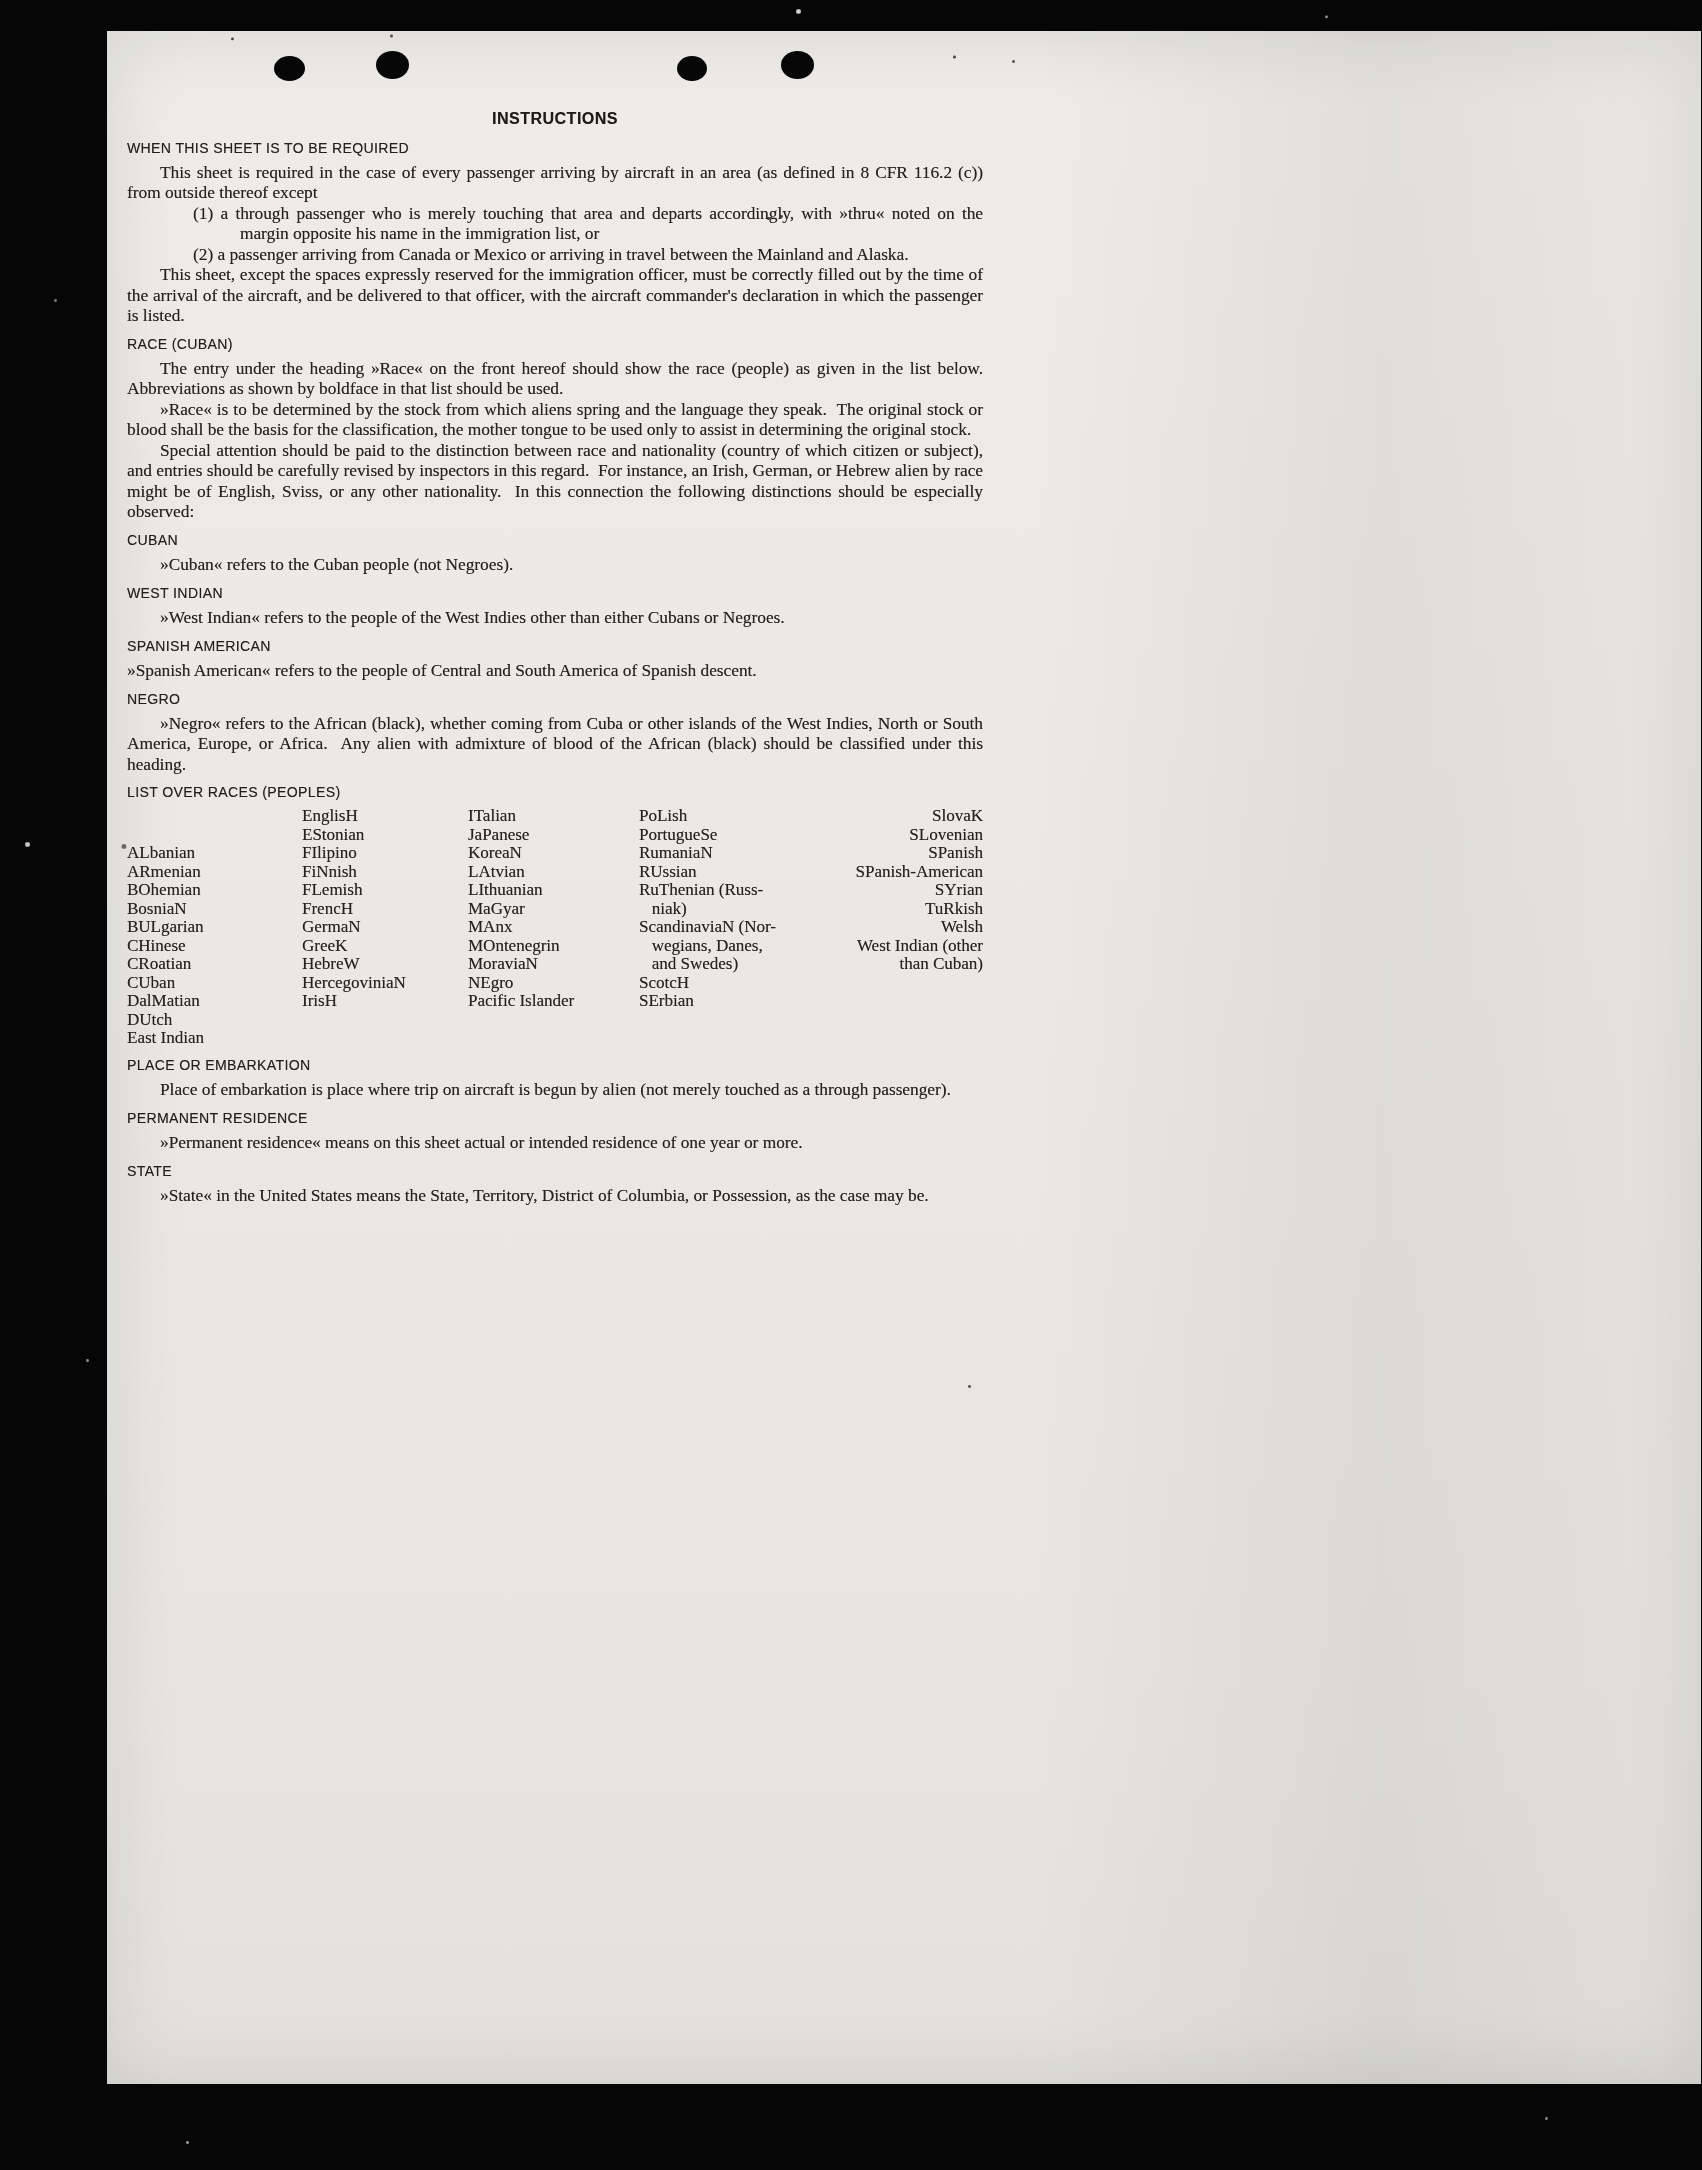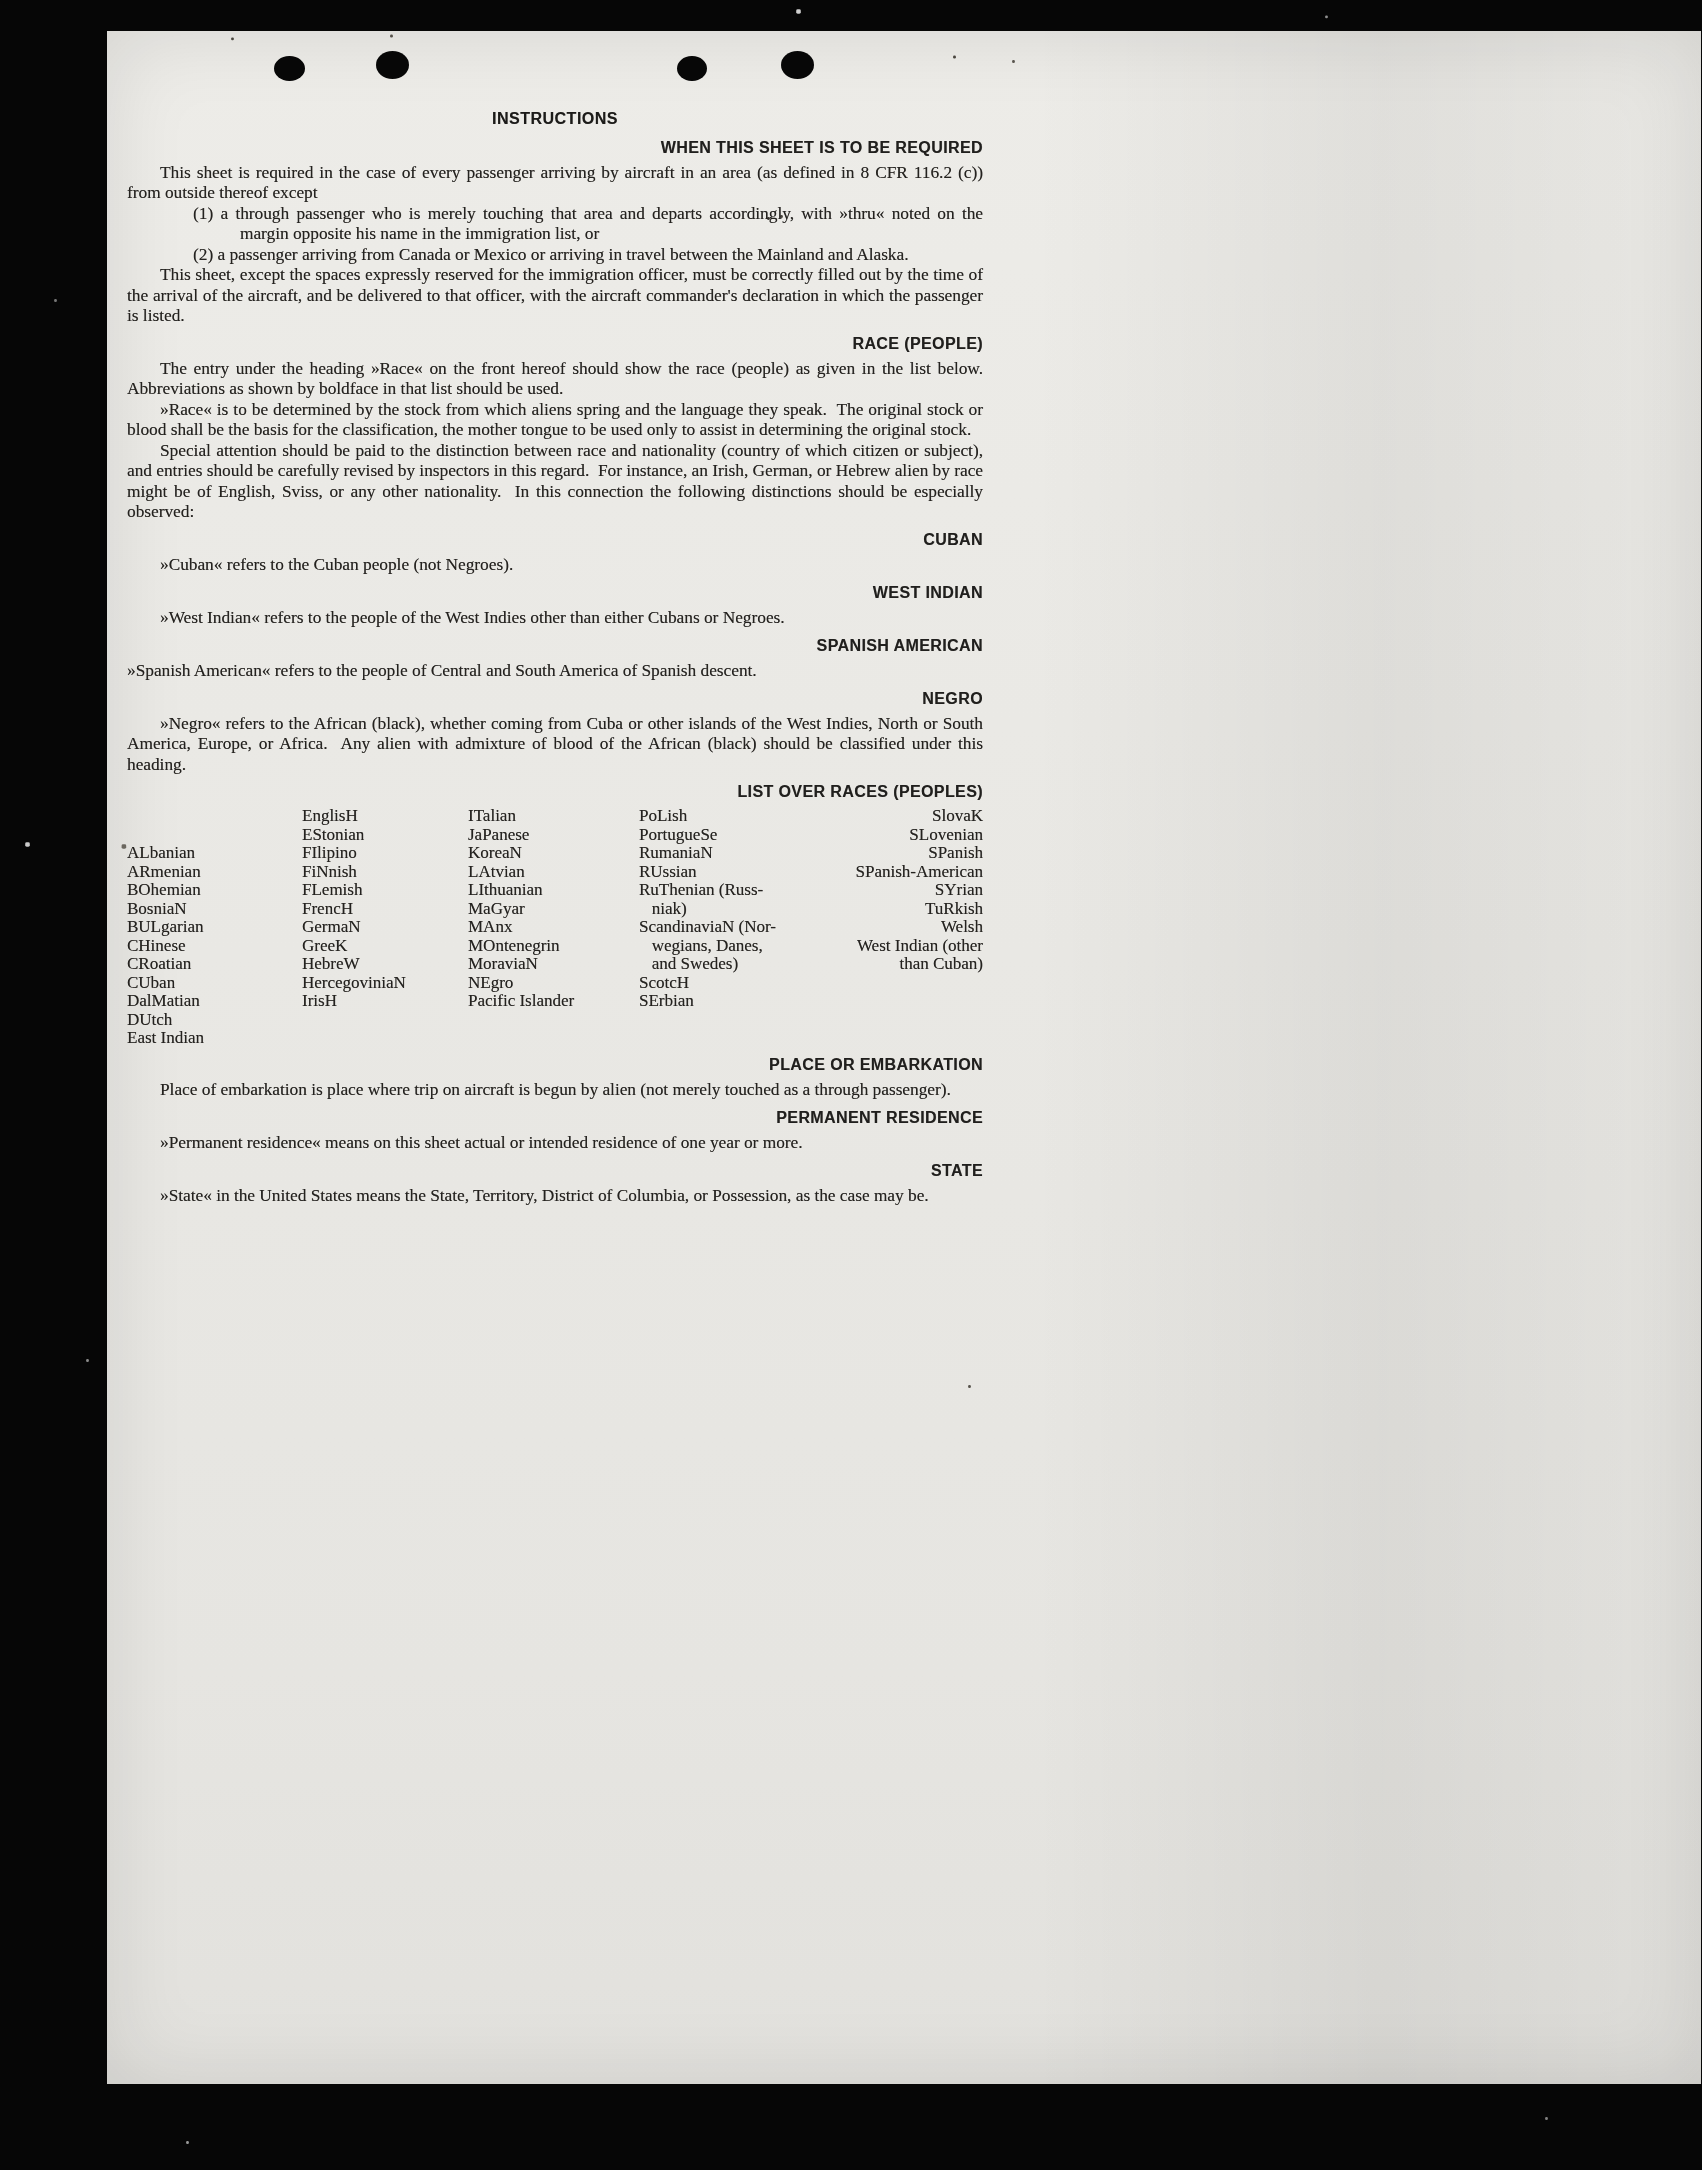--- a/index.html
+++ b/index.html
@@ -36,22 +36,22 @@
     position:absolute; left:20px; top:78px; width:856px;
     color:#24221f; font-size:17.3px; line-height:20.5px;
     text-shadow: 0.2px 0.2px 0.4px rgba(36,34,31,0.45);
   }
   .title {
     font-family:"Liberation Sans", sans-serif; font-weight:bold;
     font-size:16px; letter-spacing:0.5px; text-align:center;
     color:#1c1b19; margin:0 0 8.2px 0;
   }
   h2.sec {
-    font-family:"Liberation Sans", sans-serif; font-weight:bold;
-    font-size:16px; letter-spacing:0.4px; text-align:right;
+    font-family:"Liberation Sans", sans-serif; font-weight:normal;
+    font-size:14px; letter-spacing:0.4px; text-align:left;
     color:#201f1d; margin:7.3px 0 4.5px 0;
   }
   p.body { text-align:justify; text-indent:33px; white-space:pre-wrap; margin:0; }
   p.noindent { text-indent:0; }
   .bold { font-weight:normal; }
   .numitem {
     margin-left:66px; padding-left:47px; text-indent:-47px;
     text-align:justify; white-space:pre-wrap;
   }
   .race-grid { display:flex; margin-top:2.7px; }
@@ -76,21 +76,21 @@
 
       <div class="title">INSTRUCTIONS</div>
 
       <h2 class="sec">WHEN THIS SHEET IS TO BE REQUIRED</h2>
       <p class="body"><span>This sheet is required in the case of every passenger arriving by aircraft in an area (as defined in 8 CFR 116.2 (c)) from outside thereof </span><span class="bold">except</span></p>
       <div class="numitem"><span>(1)</span> <span>a through passenger who is merely touching that area and departs accordingly, with »thru« noted on the margin opposite his name in the immigration list, or</span></div>
       <div class="numitem"><span>(2)</span> <span>a passenger arriving from Canada or Mexico or arriving in travel between the Mainland and Alaska.</span></div>
 
       <p class="body">This sheet, except the spaces expressly reserved for the immigration officer, must be correctly filled out by the time of the arrival of the aircraft, and be delivered to that officer, with the aircraft commander's declaration in which the passenger is listed.</p>
 
-      <h2 class="sec">RACE (PEOPLE)</h2>
+      <h2 class="sec">RACE (CUBAN)</h2>
       <p class="body"><span>The entry under the heading »Race« on the front hereof should show the race (people) as given in the list below.  Abbreviations as shown by </span><span class="bold">boldface</span><span> in that list should be used.</span></p>
       <p class="body">»Race« is to be determined by the stock from which aliens spring and the language they speak.  The original stock or blood shall be the basis for the classification, the mother tongue to be used only to assist in determining the original stock.</p>
       <p class="body">Special attention should be paid to the distinction between race and nationality (country of which citizen or subject), and entries should be carefully revised by inspectors in this regard.  For instance, an Irish, German, or Hebrew alien by race might be of English, Sviss, or any other nationality.  In this connection the following distinctions should be especially observed:</p>
 
       <h2 class="sec">CUBAN</h2>
       <p class="body">»Cuban« refers to the Cuban people (not Negroes).</p>
 
       <h2 class="sec">WEST INDIAN</h2>
       <p class="body">»West Indian« refers to the people of the West Indies other than either Cubans or Negroes.</p>
 

